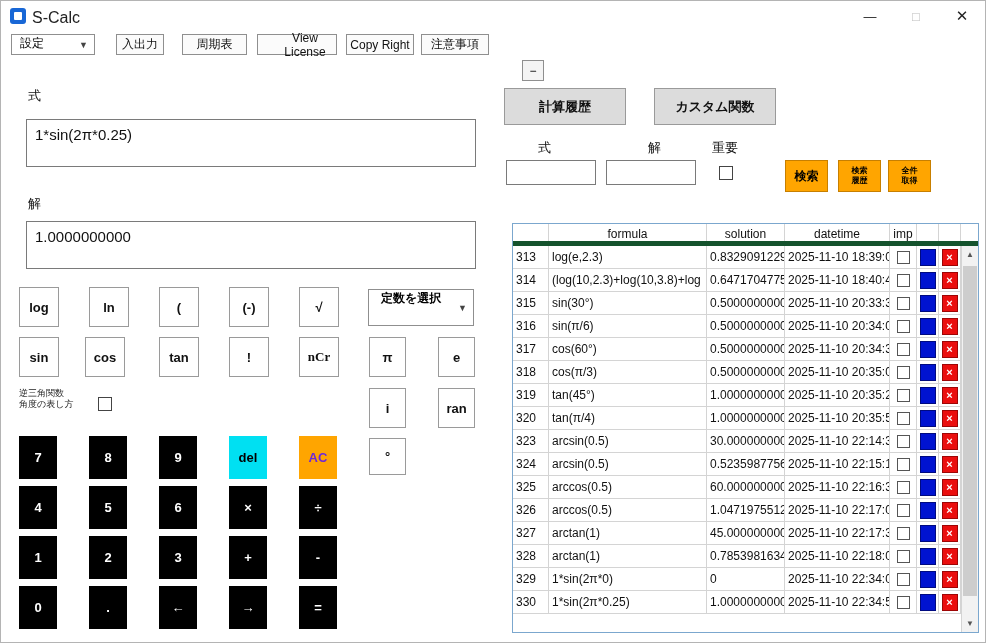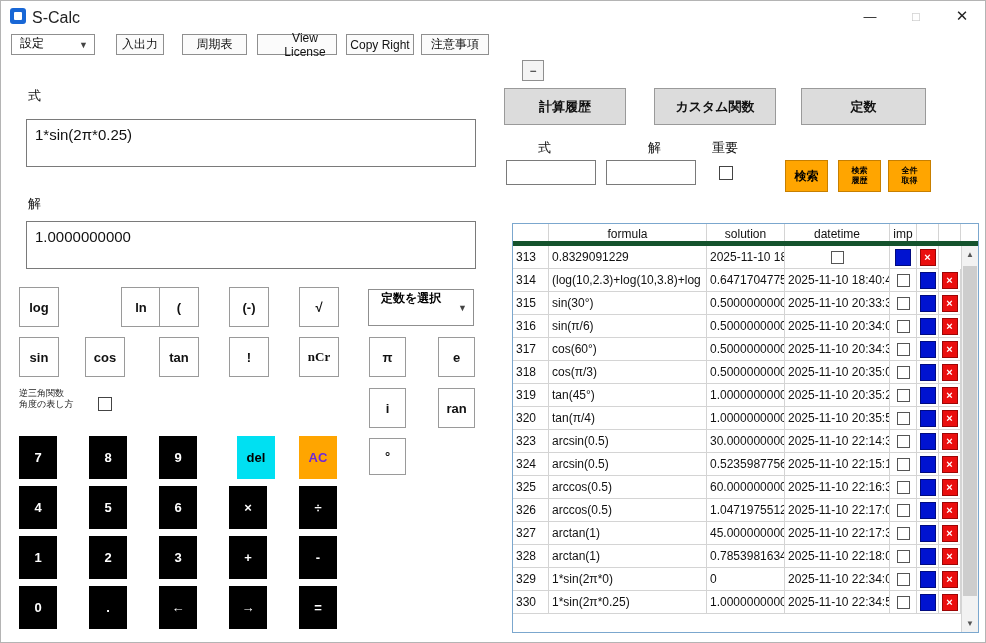--- a/index.html
+++ b/index.html
@@ -32,21 +32,21 @@
   .bigbox { position:absolute; left:25px; width:450px; height:48px; border:1px solid #7a7a7a; font-size:15px; padding:6px 8px; resize:none; outline:none; font-family:inherit; color:#111; background:#fff; }
 
   
   .fnbtn { position:absolute; width:40px; height:40px; background:#fff; border:1px solid #9a9a9a; font-size:13px; font-weight:bold; color:#111; }
   .fnbtn.narrow { width:37px; }
   .const-combo { left:367px; top:288px; width:106px; height:37px; font-weight:bold; font-size:12px; padding-left:12px; }
   .invlabel { position:absolute; left:18px; top:387px; font-size:9px; line-height:1.25; color:#222; }
   .invcheck { position:absolute; left:97px; top:396px; width:14px; height:14px; border:1px solid #444; background:#fff; }
   .key { position:absolute; width:38px; height:43px; border:none; font-size:13px; font-weight:bold; }
   .key-num { background:#000; color:#fff; }
-  .key-del { background:#00e0f2; color:#000;margin-left:8px; }
+  .key-del { background:#00e0f2; color:#000; }
   .key-ac { background:#ffa500; color:#6d28d9; }
 
   
   .collapse-btn { position:absolute; left:521px; top:59px; width:22px; height:21px; border:1px solid #8f8f8f; background:#f4f4f4; font-size:12px; }
   .bigbtn { position:absolute; top:87px; height:37px; background:#dcdcdc; border:1px solid #9a9a9a; font-size:13px; font-weight:bold; color:#111; }
   .sinput { position:absolute; top:159px; width:90px; height:25px; border:1px solid #7a7a7a; font-size:13px; padding:2px 4px; outline:none; }
   .impcheck { position:absolute; left:718px; top:165px; width:14px; height:14px; border:1px solid #444; background:#fff; }
   .orangebtn { position:absolute; top:159px; width:43px; height:32px; background:#ffa500; border:1px solid #c77f00; color:#000; font-size:12px; font-weight:bold;text-align:center; }
   .orangebtn.small { font-size:8px; line-height:1.25; white-space:pre-line; font-weight:bold; }
 
@@ -89,21 +89,21 @@
   <button class="mbtn" style="left:256px;width:80px;padding-left:16px;">View License</button>
   <button class="mbtn" style="left:345px;width:68px;">Copy Right</button>
   <button class="mbtn" style="left:420px;width:68px;">注意事項</button>
 
   <div class="lab" style="left:27px;top:86px;">式</div>
   <textarea class="bigbox" style="top: 118px;">1*sin(2π*0.25)</textarea>
   <div class="lab" style="left:27px;top:194px;">解</div>
   <textarea class="bigbox" style="top: 220px;">1.0000000000</textarea>
 
   <button class="fnbtn" style="left:18px;top:286px;">log</button>
-  <button class="fnbtn" style="left:88px;top:286px;margin-left:32px;">ln</button>
+  <button class="fnbtn" style="left:88px;top:286px;">ln</button>
   <button class="fnbtn" style="left:158px;top:286px;">(</button>
   <button class="fnbtn" style="left:228px;top:286px;">(-)</button>
   <button class="fnbtn" style="left:298px;top:286px;">√</button>
   <div class="combo const-combo">
     <span>定数を選択</span>
     <span class="chev">▼</span>
   </div>
 
   <button class="fnbtn" style="left:18px;top:336px;">sin</button>
   <button class="fnbtn" style="left:84px;top:336px;">cos</button>
@@ -142,21 +142,20 @@
       <button class="key key-num" style="left: 18px; top: 585px;">0</button>
       <button class="key key-num" style="left: 88px; top: 585px;">.</button>
       <button class="key key-num" style="left: 158px; top: 585px;">←</button>
       <button class="key key-num" style="left: 228px; top: 585px;">→</button>
       <button class="key key-num" style="left: 298px; top: 585px;">=</button>
     </div>
 
   <button class="collapse-btn">−</button>
   <button class="bigbtn" style="left:503px;width:122px;">計算履歴</button>
   <button class="bigbtn" style="left:653px;width:122px;">カスタム関数</button>
-  <button class="bigbtn" style="left:800px;width:125px;">定数</button>
 
   <div class="lab" style="left:537px;top:138px;">式</div>
   <div class="lab" style="left:647px;top:138px;">解</div>
   <div class="lab" style="left:711px;top:138px;">重要</div>
   <input class="sinput" style="left: 505px;">
   <input class="sinput" style="left: 605px;">
   <div class="impcheck"></div>
   <button class="orangebtn" style="left:784px;">検索</button>
   <button class="orangebtn small" style="left:837px;">検索
 履歴</button>
@@ -169,20 +168,21 @@
       <div class="hcell">formula</div>
       <div class="hcell">solution</div>
       <div class="hcell">datetime</div>
       <div class="hcell">imp</div>
       <div class="hcell"></div>
       <div class="hcell"></div>
     </div>
     <div>
         <div class="grow">
           <div class="gcell">313</div>
+          <div class="gcell">log(e,2.3)</div>
           <div class="gcell">0.8329091229</div>
           <div class="gcell">2025-11-10 18:39:06</div>
           <div class="gcell cell-imp">
             <div class="gcheck"></div>
           </div>
           <div class="gcell cell-btn">
             <div class="bluebtn"></div>
           </div>
           <div class="gcell cell-btn">
             <div class="redbtn">×</div>

